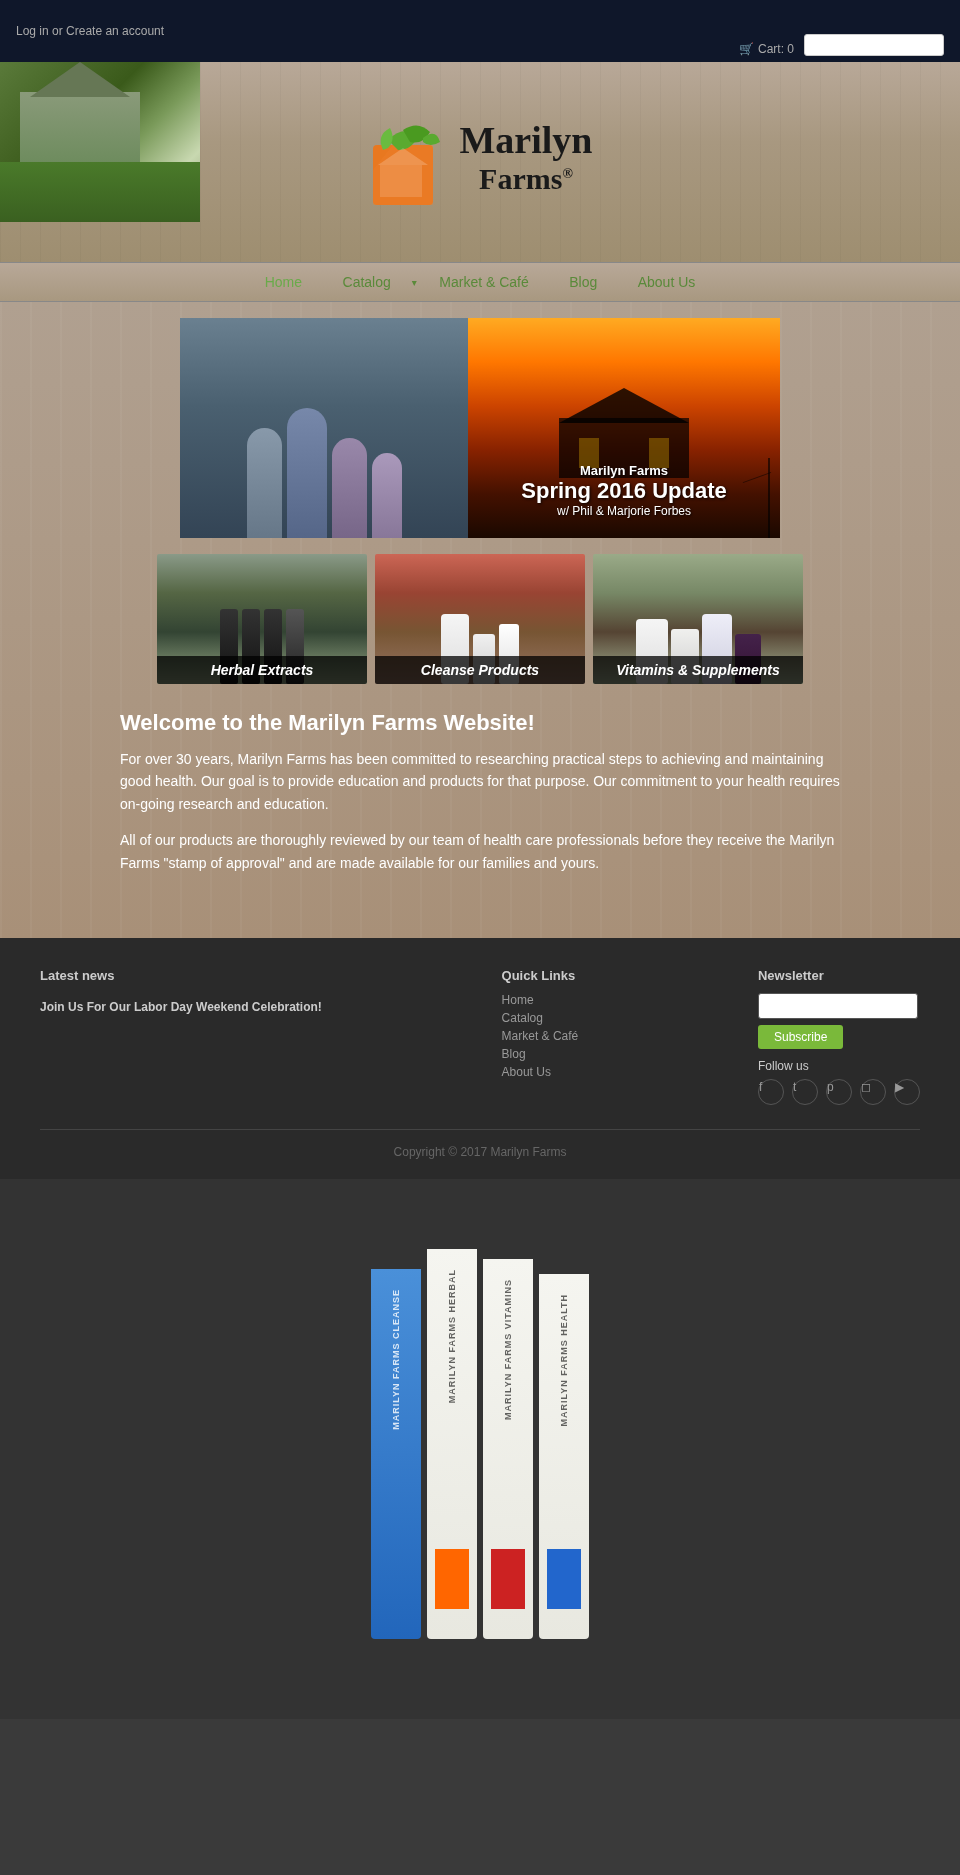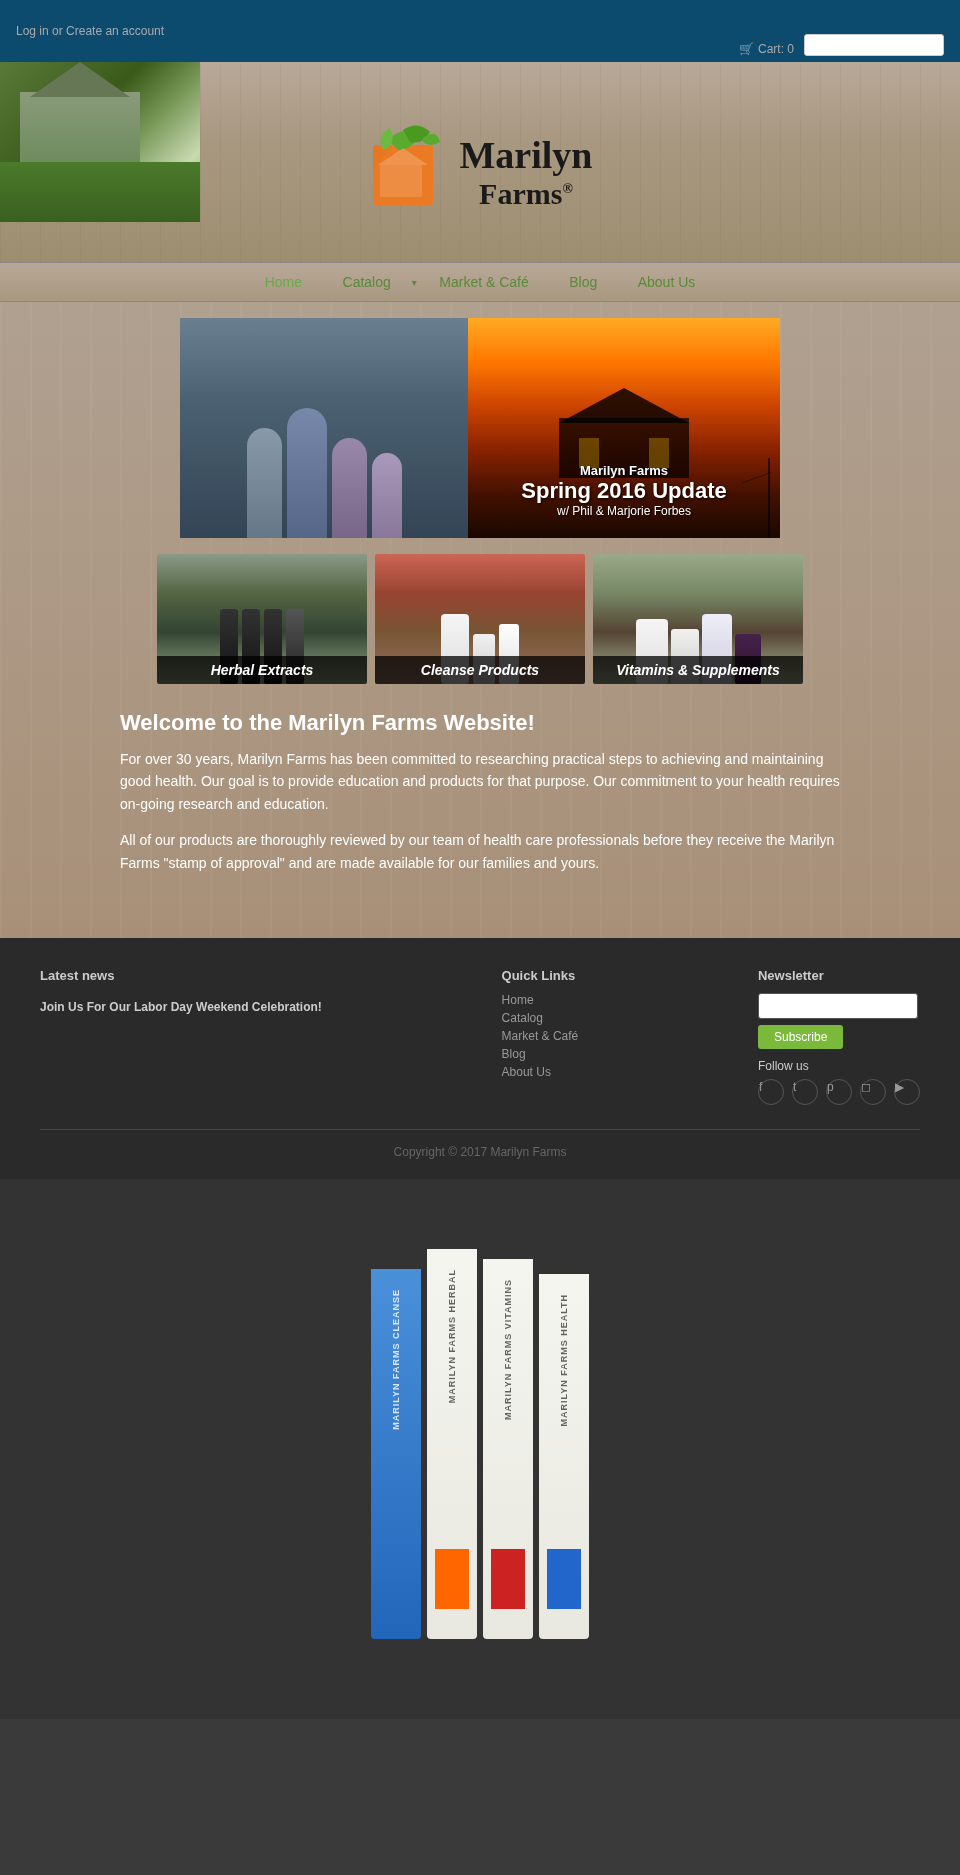--- a/index.html
+++ b/index.html
@@ -1,20 +1,20 @@
 <!DOCTYPE html>
 <html><head>
   <meta charset="utf-8">
   <style>
     * { margin: 0; padding: 0; box-sizing: border-box; }
     body { font-family: Arial, sans-serif; background: #3a3a3a; width: 960px; }
 
     
     .top-bar {
-      background: #0c4a6e;
+      background: #0f172a;
       color: #aaa;
       font-size: 12px;
       padding: 6px 16px;
       display: flex;
       justify-content: space-between;
       align-items: center;
     }
     .top-bar a { color: #aaa; text-decoration: none; }
     .top-bar-right { display: flex; align-items: flex-end; gap: 10px; margin-top: 28px; }
     .search-input {
@@ -55,21 +55,21 @@
       position: absolute;
       bottom: 0;
       left: 0;
       width: 100%;
       height: 60px;
       background: linear-gradient(180deg, #4a7a2a 0%, #3a6020 100%);
     }
     .logo-container { text-align: center; z-index: 1; }
     .logo-box {
       display: inline-flex;
-      align-items: flex-end;
+      align-items: flex-start;
       gap: 12px;
     }
     .logo-icon {
       width: 80px;
       height: 90px;
     }
     .logo-text {
       font-size: 38px;
       font-weight: bold;
       color: #1a1a1a;

